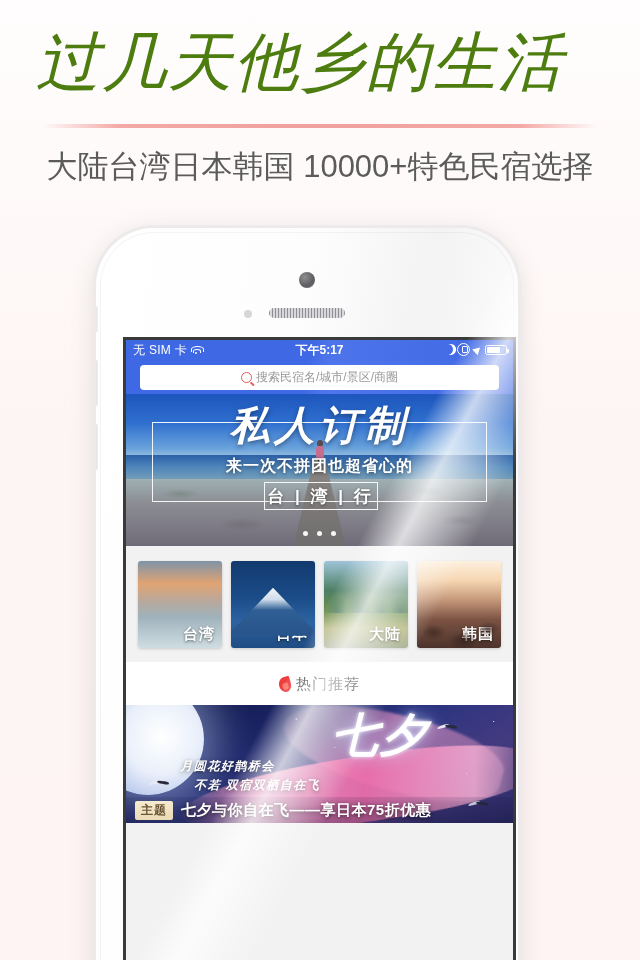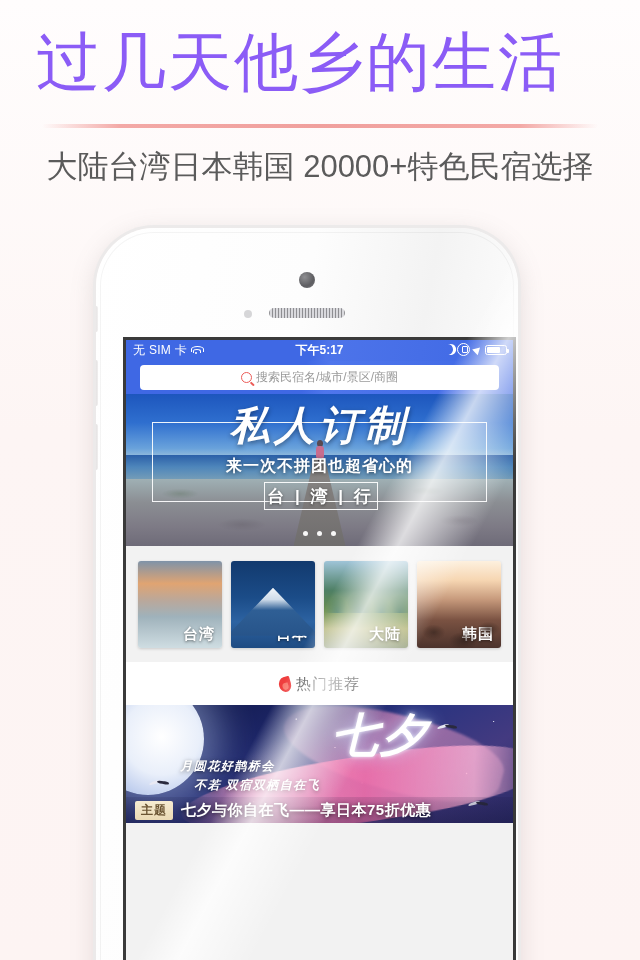--- a/index.html
+++ b/index.html
@@ -7,21 +7,21 @@
     width:640px;height:960px;overflow:hidden;position:relative;
     font-family:"Liberation Sans","DejaVu Sans",sans-serif;
     background:linear-gradient(180deg,#fffdfd 0%,#fdf5f4 45%,#fdf4f3 100%);
   }
 
   
   .promo{position:absolute;left:0;top:0;width:640px;height:210px;}
   .promo-title{
     position:absolute;top:26px;left:0;width:600px;text-align:center;
     font-size:64px;line-height:72px;letter-spacing:2px;
-    color:#8b5cf6;white-space:nowrap;
+    color:#4d7c0f;white-space:nowrap;font-style:italic;
   }
   .promo-rule{
     position:absolute;top:124px;left:42px;width:556px;height:4px;
     background:linear-gradient(90deg,rgba(244,150,148,0) 0%,#f3a9a6 14%,#f0a09d 50%,#f3a9a6 86%,rgba(244,150,148,0) 100%);
     border-radius:2px;
   }
   .promo-sub{
     position:absolute;top:145px;left:0;width:640px;text-align:center;
     font-size:31px;line-height:44px;color:#5b5b5b;white-space:nowrap;
   }
@@ -217,21 +217,21 @@
     font-size:12px;font-weight:bold;padding:1px 6px;border-radius:2px;letter-spacing:1px;}
   .c-caption{margin-left:8px;color:#fff;font-size:15px;font-weight:bold;letter-spacing:.5px;
     text-shadow:0 1px 4px rgba(0,0,0,.7);white-space:nowrap;}
 </style>
 </head>
 <body>
 
 <div class="promo">
   <div class="promo-title">过几天他乡的生活</div>
   <div class="promo-rule"></div>
-  <div class="promo-sub">大陆台湾日本韩国 20000+特色民宿选择</div>
+  <div class="promo-sub">大陆台湾日本韩国 10000+特色民宿选择</div>
 </div>
 
 <div class="phone">
   <div class="btn-silent"></div>
   <div class="btn-vol v1"></div>
   <div class="btn-vol v2"></div>
   <div class="camera"></div>
   <div class="sensor"></div>
   <div class="speaker"></div>
 

